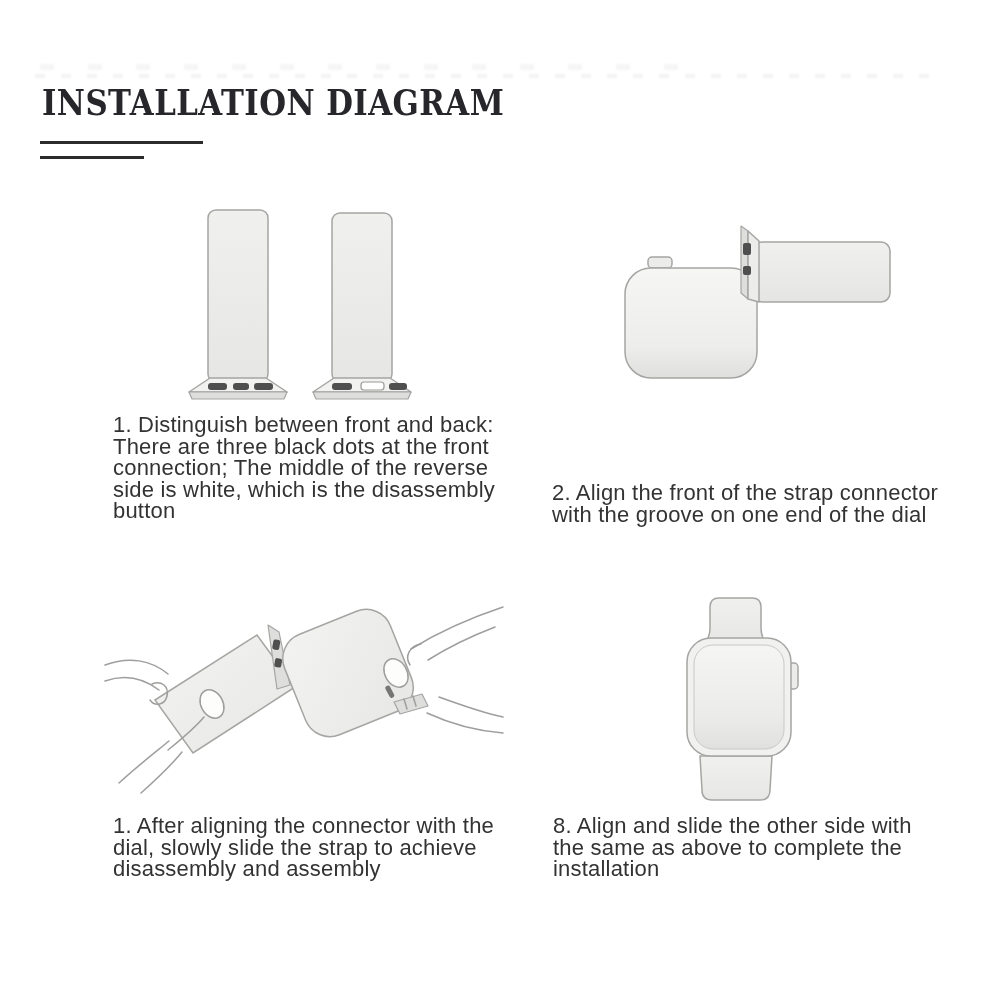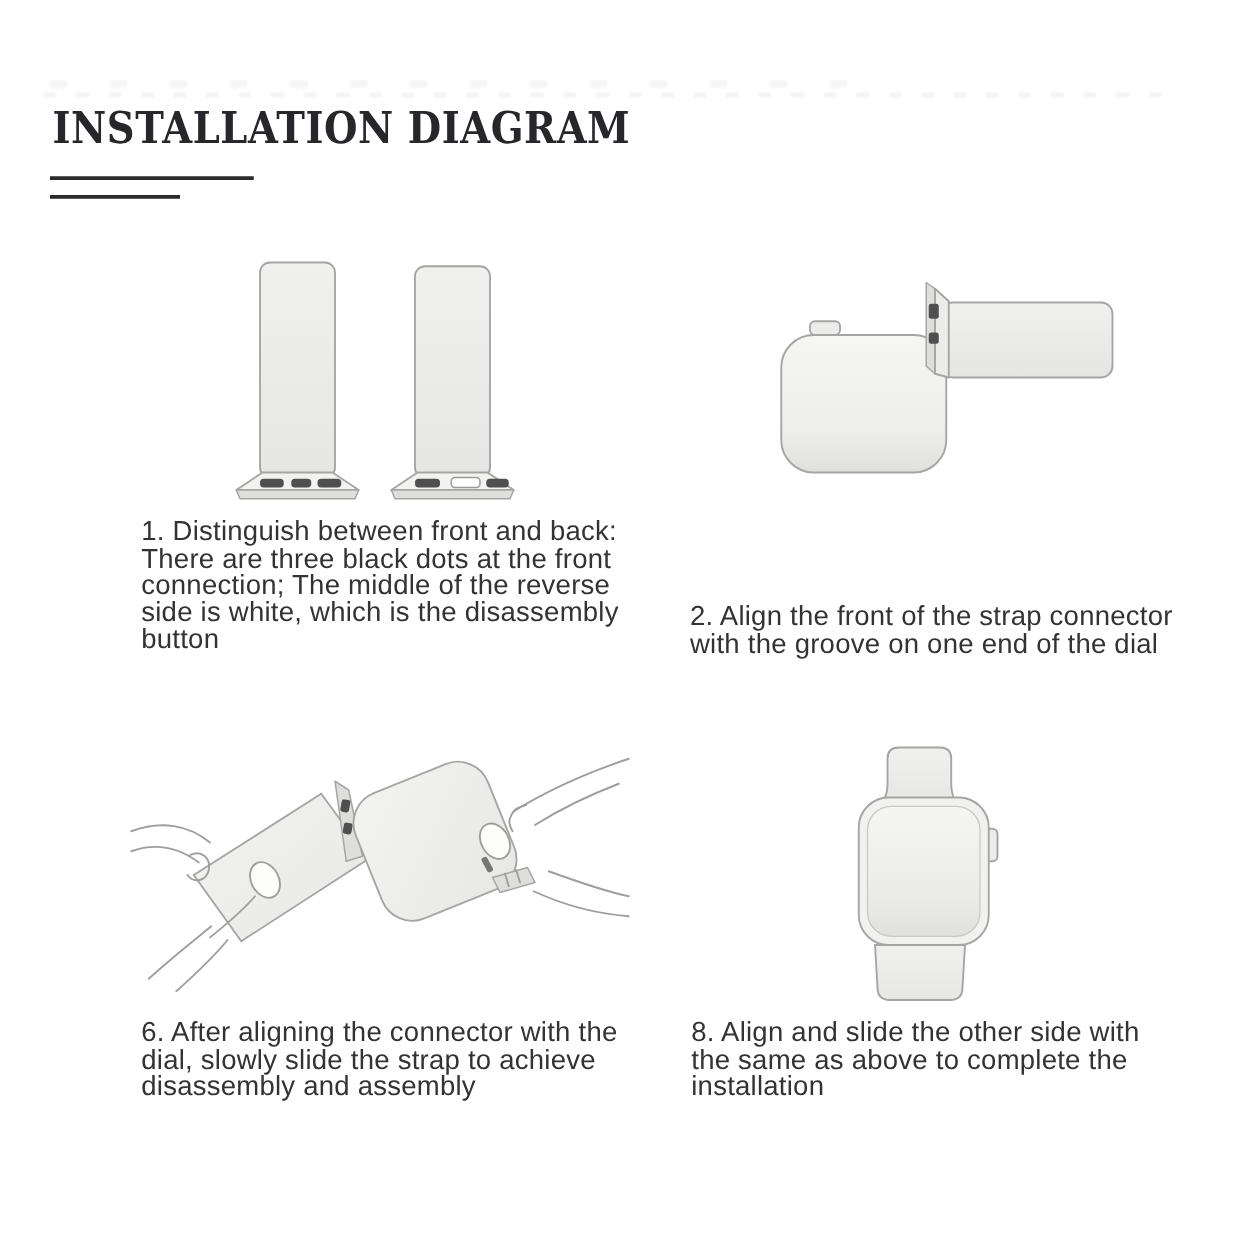--- a/index.html
+++ b/index.html
@@ -168,18 +168,18 @@
   <rect x="14" y="55" width="90" height="104" rx="19" fill="url(#g4)" stroke="#c8c8c6" stroke-width="1"></rect>
 </svg>
 
 <p class="abs caption c1">1. Distinguish between front and back:
 There are three black dots at the front
 connection; The middle of the reverse
 side is white, which is the disassembly
 button</p>
 <p class="abs caption c2">2. Align the front of the strap connector
 with the groove on one end of the dial</p>
-<p class="abs caption c3">6. After aligning the connector with the
+<p class="abs caption c3">1. After aligning the connector with the
 dial, slowly slide the strap to achieve
 disassembly and assembly</p>
 <p class="abs caption c4">8. Align and slide the other side with
 the same as above to complete the
 installation</p>
 
 </body></html>

